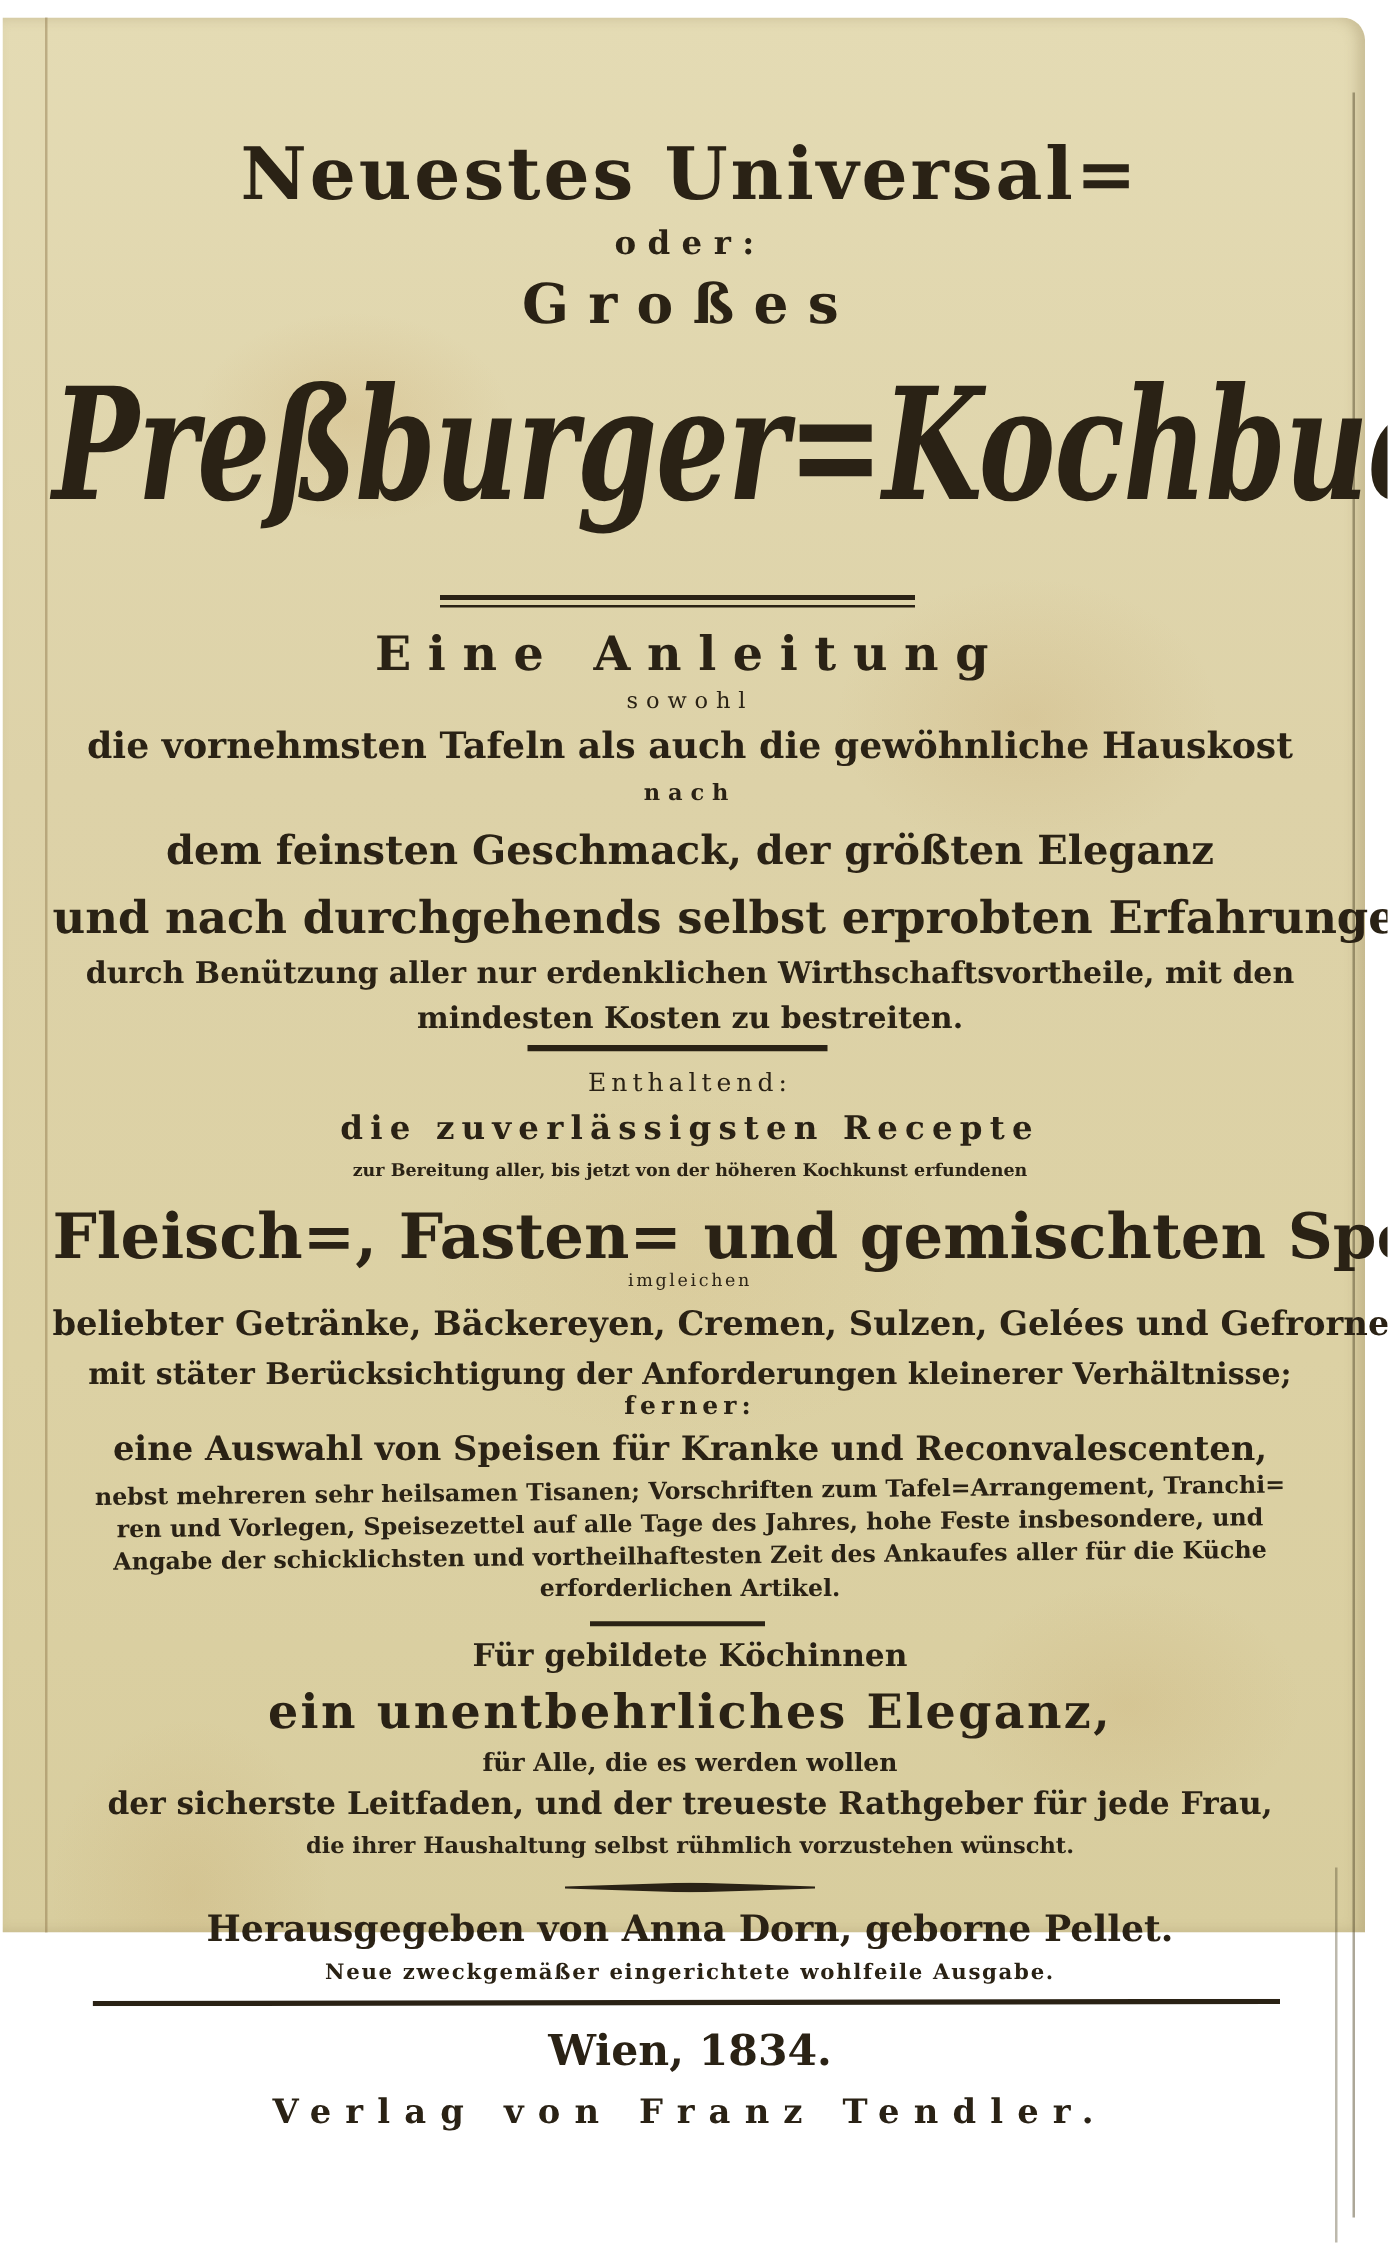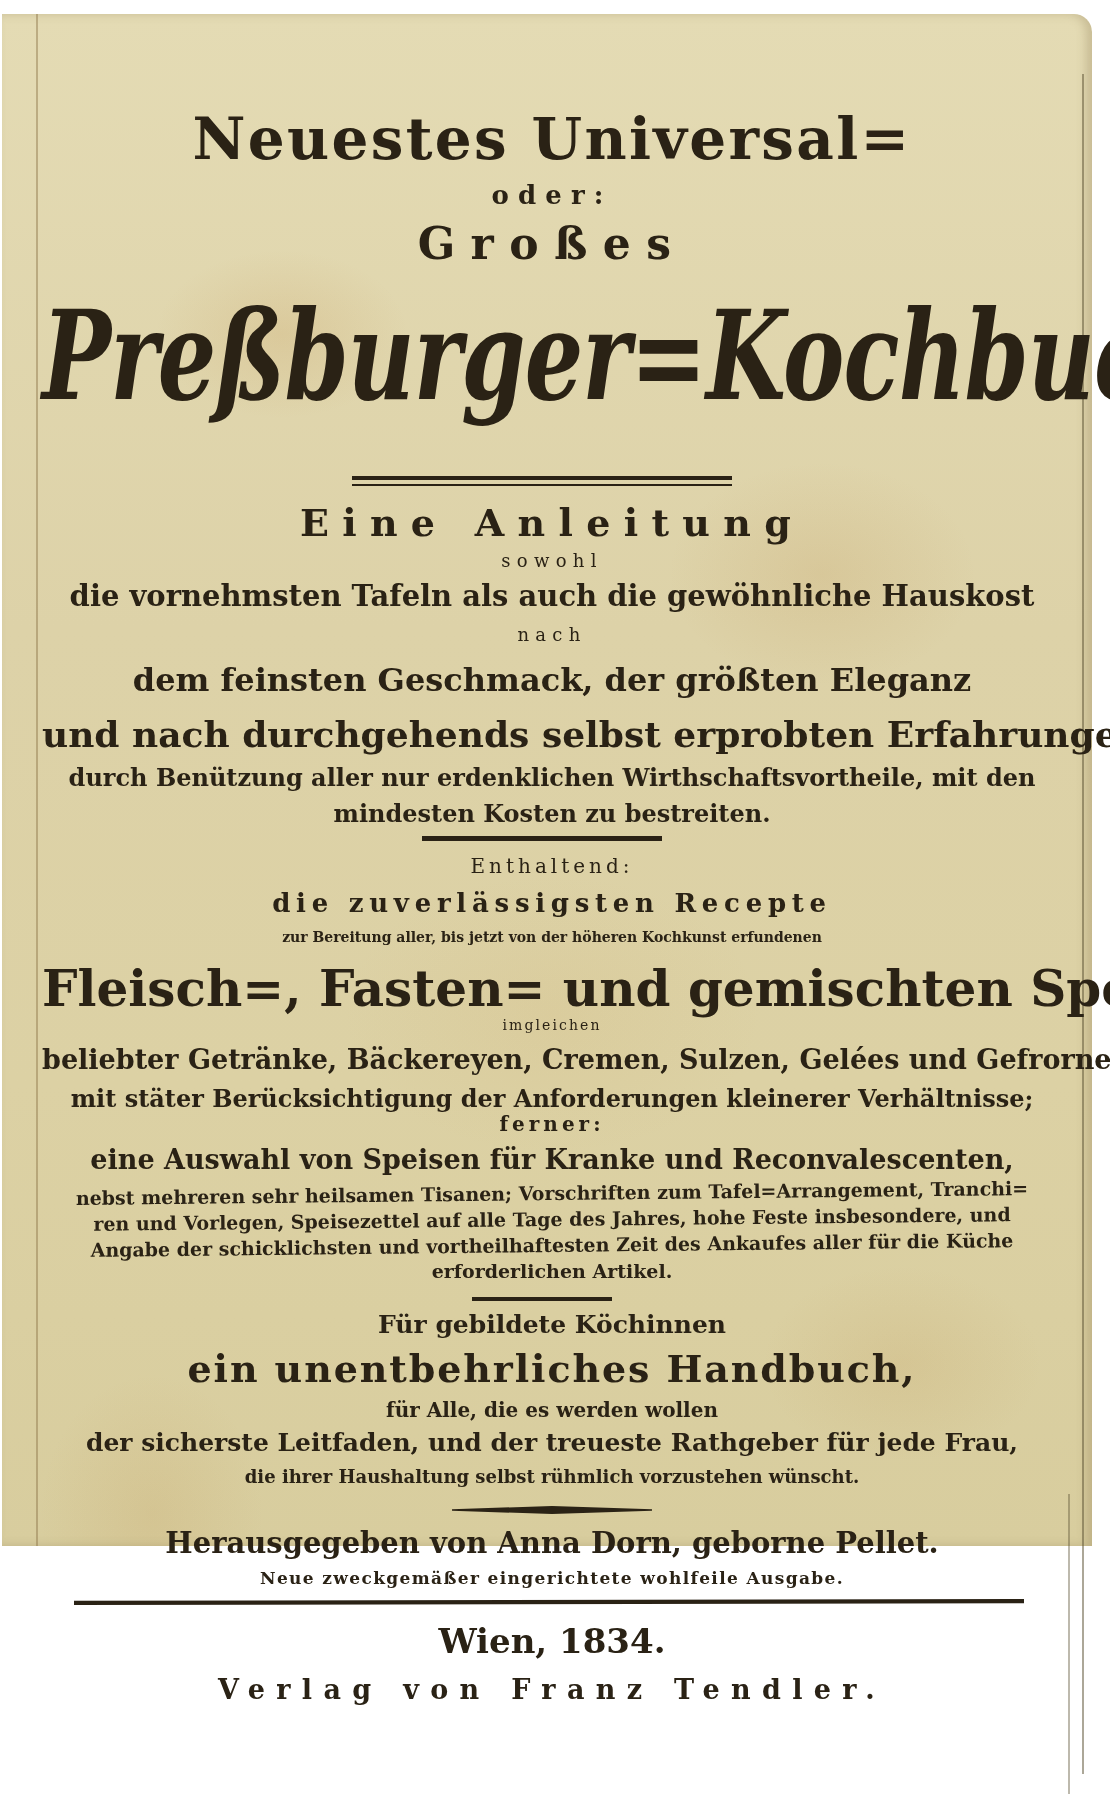--- a/index.html
+++ b/index.html
@@ -103,21 +103,21 @@
     <div class="line" style="top:96px; font-size:58px; letter-spacing:0.04em;">Neuestes Universal=</div>
     <div class="line spaced" style="top:168px; font-size:26px;">oder:</div>
     <div class="line spaced" style="top:208px; font-size:44px;">Großes</div>
     <div class="line" style="top:280px; font-size:92px; letter-spacing:-0.01em; font-style:italic; transform:scaleY(1.35); transform-origin:top center;">Preßburger=Kochbuch.</div>
 
     <div class="rule-double" style="left:310px; top:462px; width:380px;"></div>
 
     <div class="line spaced" style="top:490px; font-size:38px;">Eine Anleitung</div>
     <div class="line spaced" style="top:538px; font-size:18px; font-weight:normal;">sowohl</div>
     <div class="line" style="top:568px; font-size:29px;">die vornehmsten Tafeln als auch die gewöhnliche Hauskost</div>
-    <div class="line spaced" style="top:612px; font-size:18px; font-weight:normal;">nach</div>
+    <div class="line spaced" style="top:612px; font-size:18px; font-weight:bold;">nach</div>
     <div class="line" style="top:650px; font-size:32px;">dem feinsten Geschmack, der größten Eleganz</div>
     <div class="line" style="top:702px; font-size:36px;">und nach durchgehends selbst erprobten Erfahrungen,</div>
     <div class="line" style="top:752px; font-size:24px;">durch Benützung aller nur erdenklichen Wirthschaftsvortheile, mit den</div>
     <div class="line" style="top:788px; font-size:24px;">mindesten Kosten zu bestreiten.</div>
 
     <div class="rule" style="left:380px; top:822px; width:240px; height:5px;"></div>
 
     <div class="line spaced" style="top:842px; font-size:20px; letter-spacing:0.2em; font-weight:normal;">Enthaltend:</div>
     <div class="line spaced" style="top:876px; font-size:26px; letter-spacing:0.22em;">die zuverlässigsten Recepte</div>
     <div class="line" style="top:916px; font-size:14px;">zur Bereitung aller, bis jetzt von der höheren Kochkunst erfundenen</div>
@@ -128,21 +128,21 @@
     <div class="line spaced" style="top:1100px; font-size:20px; letter-spacing:0.2em;">ferner:</div>
     <div class="line" style="top:1132px; font-size:27px;">eine Auswahl von Speisen für Kranke und Reconvalescenten,</div>
     <div class="line" style="top:1170px; font-size:19px; transform:rotate(-0.6deg);">nebst mehreren sehr heilsamen Tisanen; Vorschriften zum Tafel=Arrangement, Tranchi=</div>
     <div class="line" style="top:1196px; font-size:19px; transform:rotate(-0.6deg);">ren und Vorlegen, Speisezettel auf alle Tage des Jahres, hohe Feste insbesondere, und</div>
     <div class="line" style="top:1222px; font-size:19px; transform:rotate(-0.6deg);">Angabe der schicklichsten und vortheilhaftesten Zeit des Ankaufes aller für die Küche</div>
     <div class="line" style="top:1248px; font-size:19px;">erforderlichen Artikel.</div>
 
     <div class="rule" style="left:430px; top:1283px; width:140px; height:4px;"></div>
 
     <div class="line" style="top:1298px; font-size:25px;">Für gebildete Köchinnen</div>
-    <div class="line" style="top:1336px; font-size:38px; letter-spacing:0.05em;">ein unentbehrliches Handbuch,</div>
+    <div class="line" style="top:1336px; font-size:38px; letter-spacing:0.05em;">ein unentbehrliches Eleganz,</div>
     <div class="line" style="top:1386px; font-size:20px;">für Alle, die es werden wollen</div>
     <div class="line" style="top:1416px; font-size:25px;">der sicherste Leitfaden, und der treueste Rathgeber für jede Frau,</div>
     <div class="line" style="top:1454px; font-size:18px;">die ihrer Haushaltung selbst rühmlich vorzustehen wünscht.</div>
 
     <div class="rule-diamond" style="left:410px; top:1492px; width:200px;"></div>
 
     <div class="line" style="top:1515px; font-size:29px;">Herausgegeben von Anna Dorn, geborne Pellet.</div>
     <div class="line" style="top:1556px; font-size:17px; letter-spacing:0.08em;">Neue zweckgemäßer eingerichtete wohlfeile Ausgabe.</div>
 
     <div class="rule" style="left:32px; top:1585px; width:950px; height:6px; clip-path:polygon(0 30%, 100% 0, 100% 70%, 0 100%);"></div>

